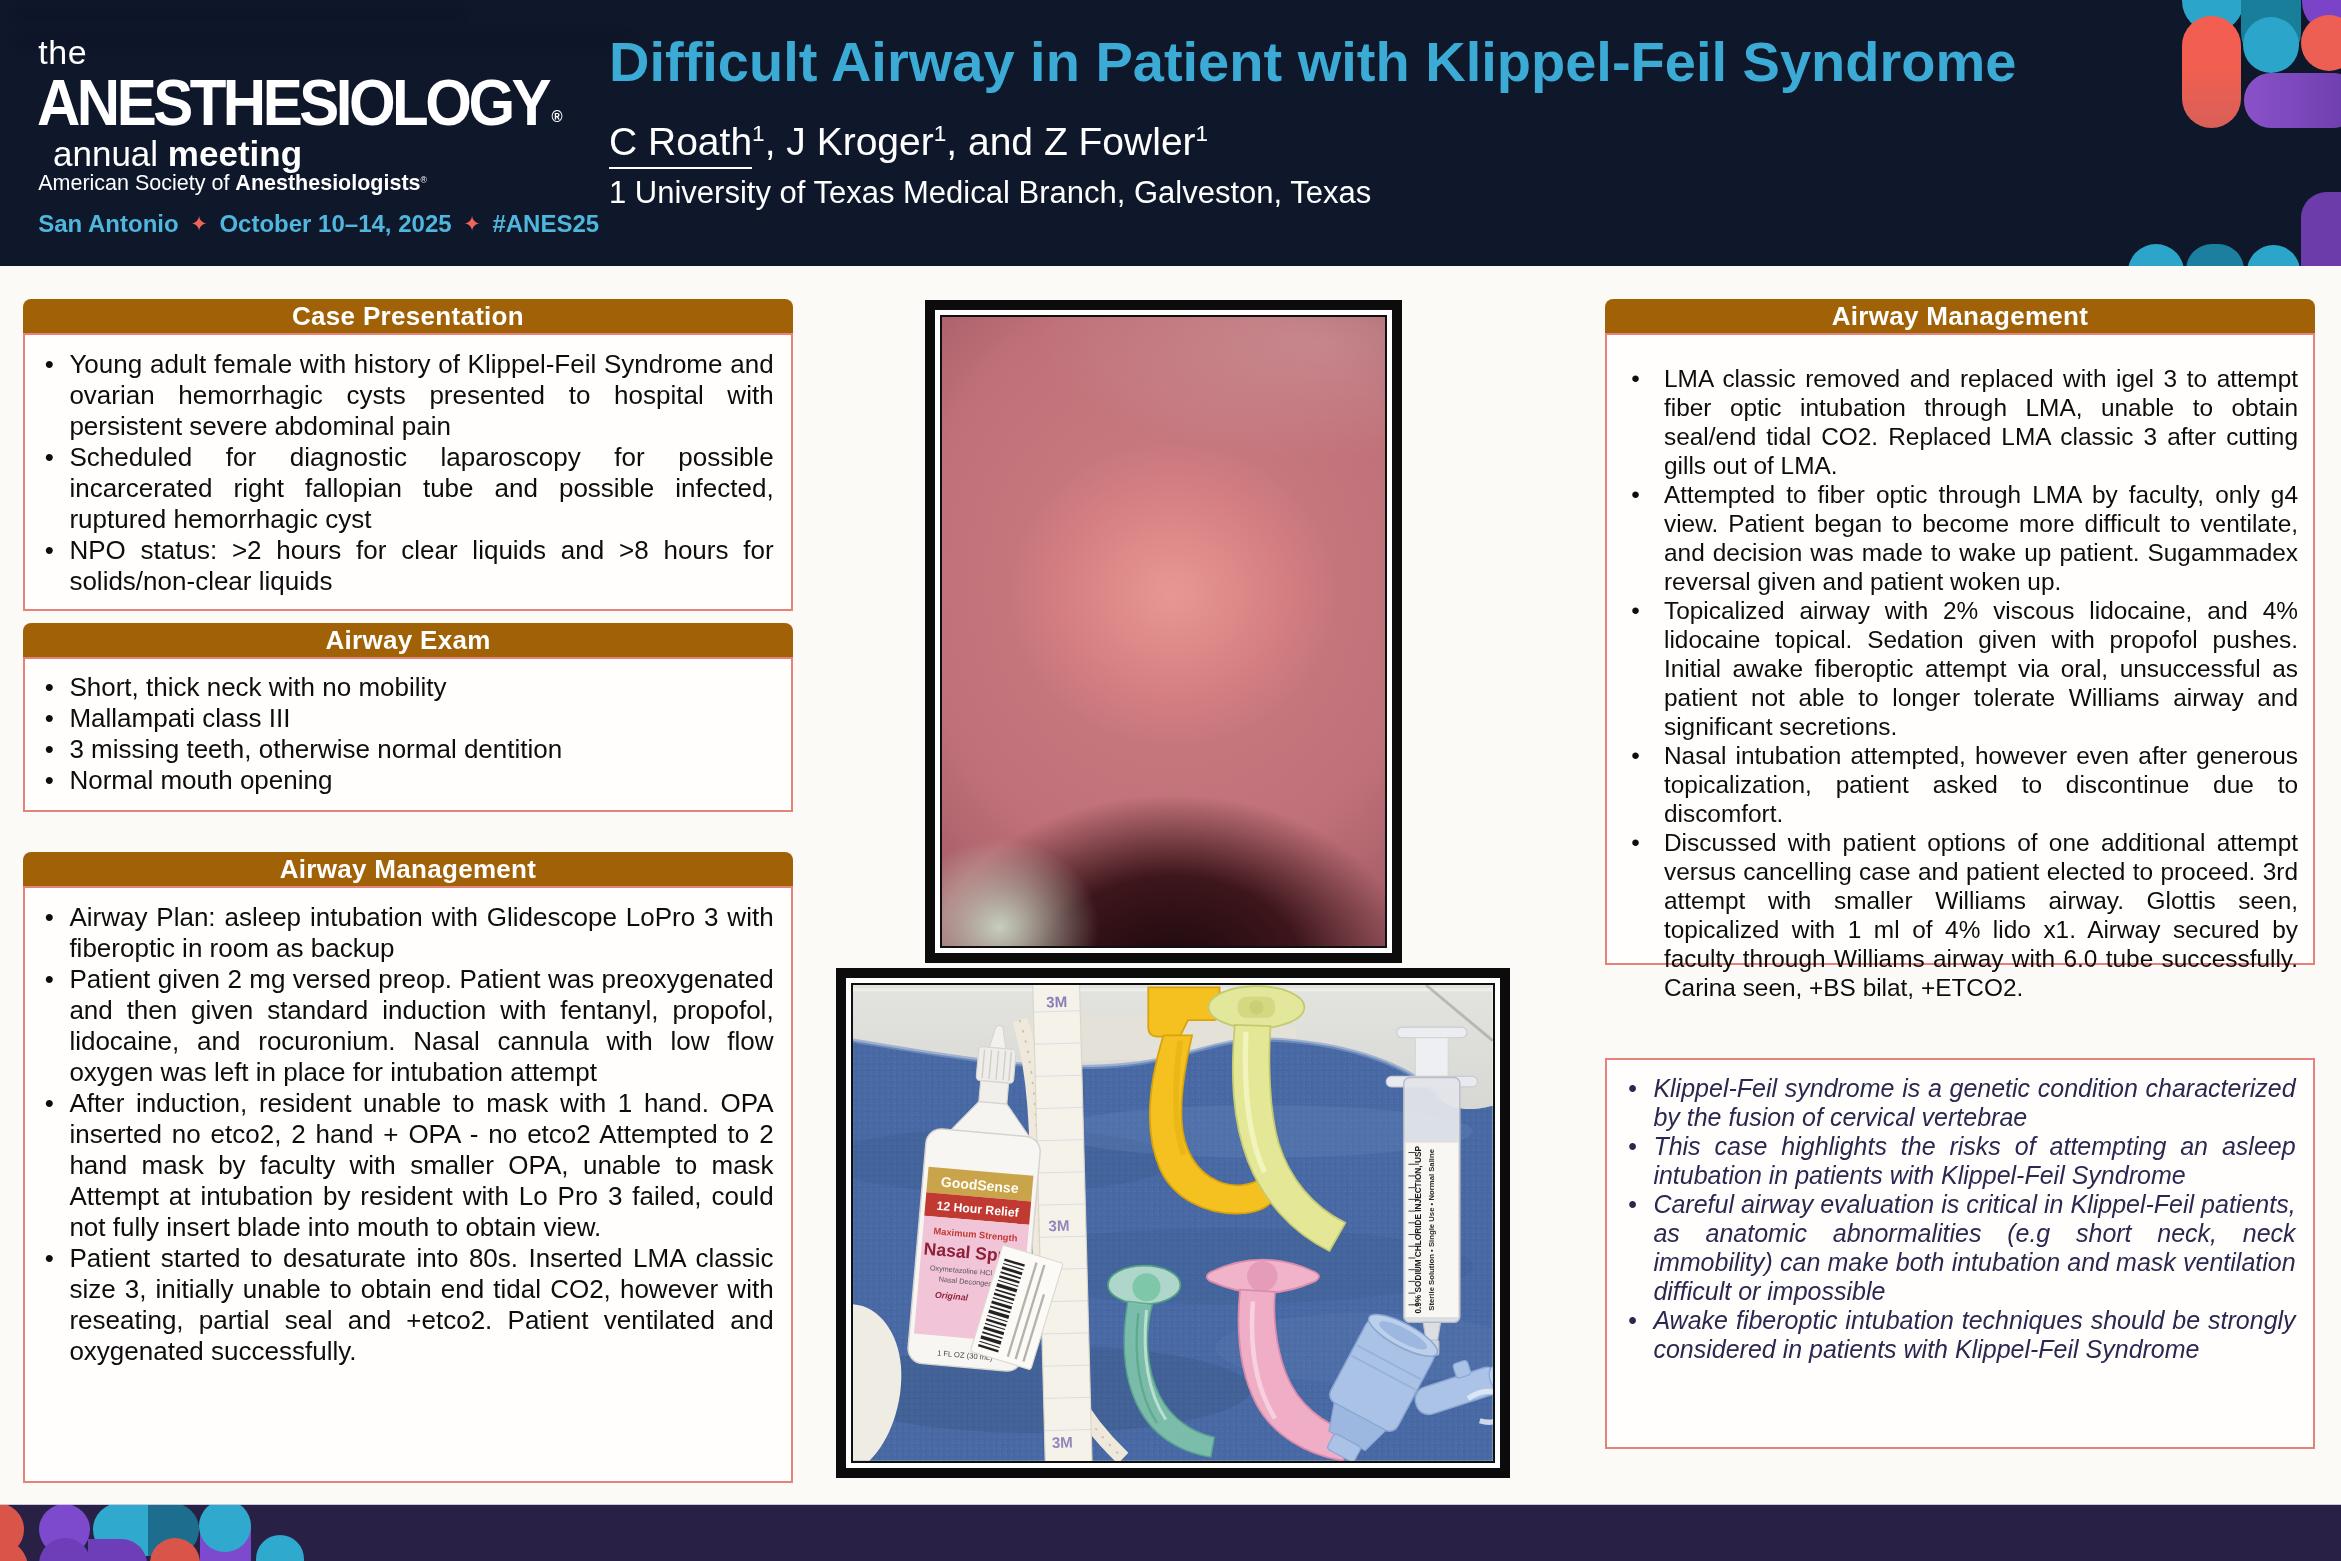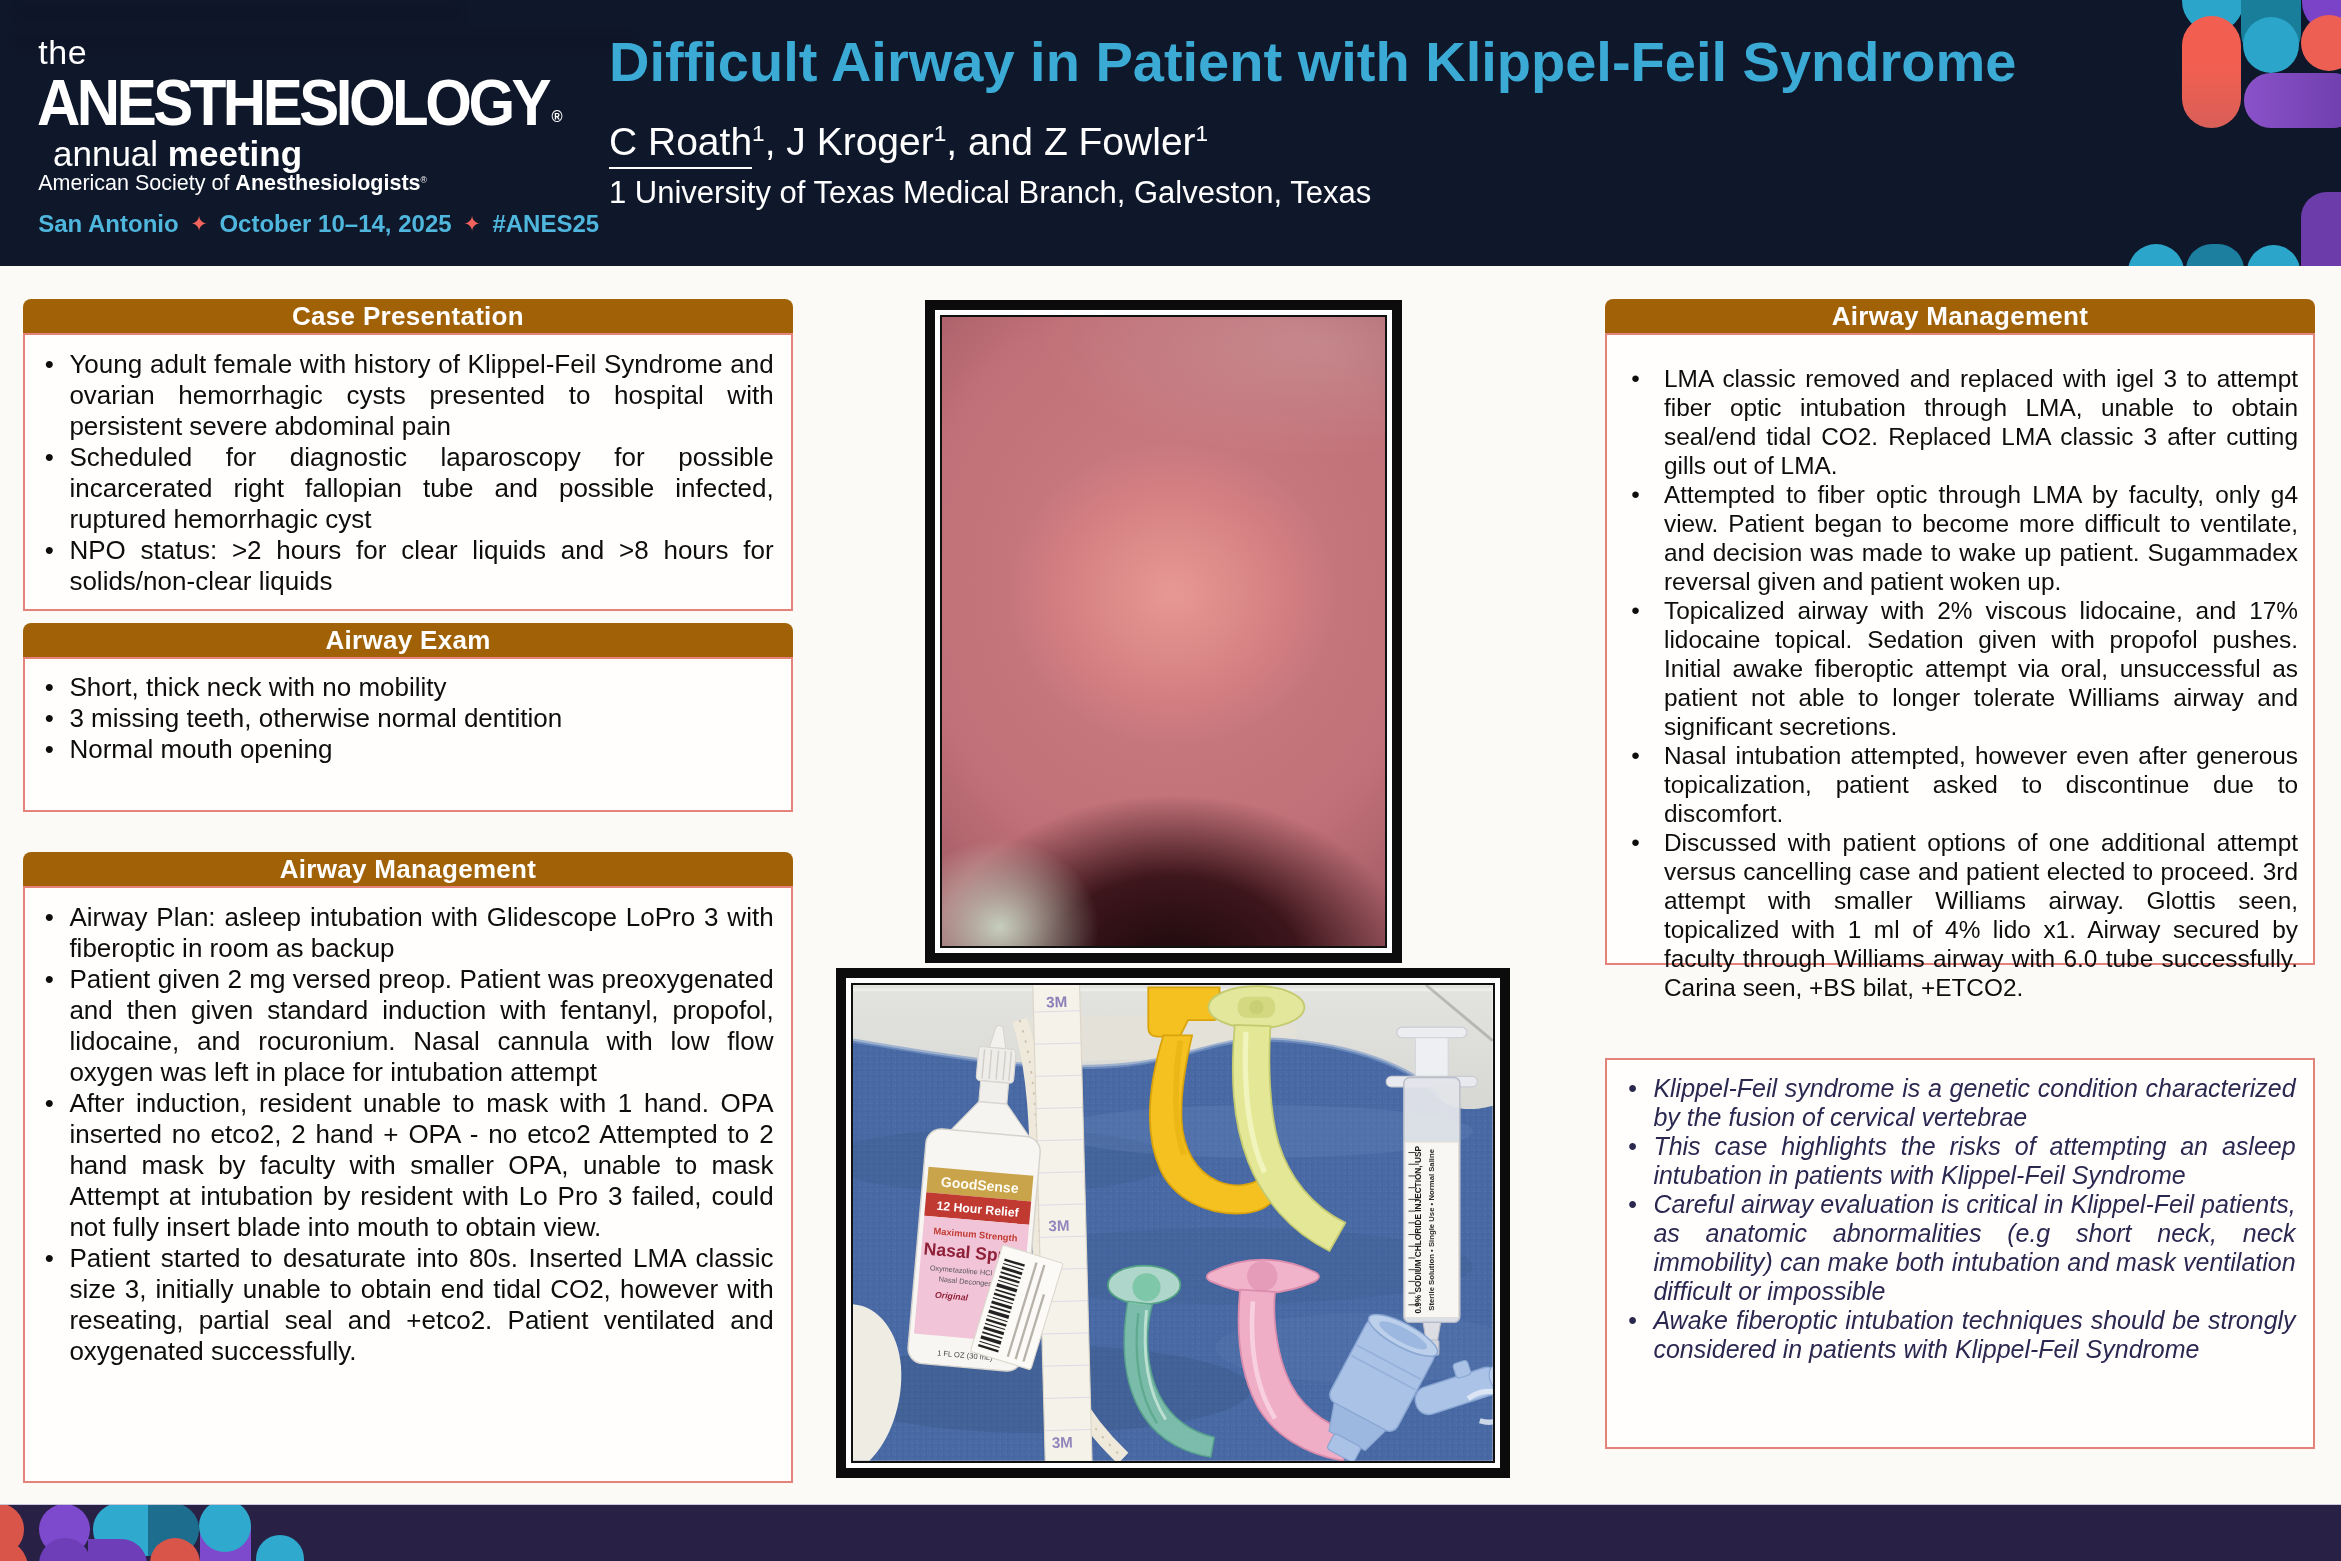--- a/index.html
+++ b/index.html
@@ -123,20 +123,21 @@
         <li>NPO status: &gt;2 hours for clear liquids and &gt;8 hours for solids/non-clear liquids</li>
       </ul>
     </div>
   </section>
 
   <section id="sec-exam" class="section left-col">
     <div class="sec-header">Airway Exam</div>
     <div class="sec-body">
       <ul class="bullets">
         <li>Short, thick neck with no mobility</li>
+        <li>Mallampati class III</li>
         <li>3 missing teeth, otherwise normal dentition</li>
         <li>Normal mouth opening</li>
       </ul>
     </div>
   </section>
 
   <section id="sec-aml" class="section left-col">
     <div class="sec-header">Airway Management</div>
     <div class="sec-body">
       <ul class="bullets">
@@ -318,21 +319,21 @@
       </svg>
     </div>
   </figure>
 
   <section id="sec-amr" class="section right-col">
     <div class="sec-header">Airway Management</div>
     <div class="sec-body">
       <ul class="bullets">
         <li>LMA classic removed and replaced with igel 3 to attempt fiber optic intubation through LMA, unable to obtain seal/end tidal CO2. Replaced LMA classic 3 after cutting gills out of LMA.</li>
         <li>Attempted to fiber optic through LMA by faculty, only g4 view. Patient began to become more difficult to ventilate, and decision was made to wake up patient. Sugammadex reversal given and patient woken up.</li>
-        <li>Topicalized airway with 2% viscous lidocaine, and 17% lidocaine topical. Sedation given with propofol pushes. Initial awake fiberoptic attempt via oral, unsuccessful as patient not able to longer tolerate Williams airway and significant secretions.</li>
+        <li>Topicalized airway with 2% viscous lidocaine, and 4% lidocaine topical. Sedation given with propofol pushes. Initial awake fiberoptic attempt via oral, unsuccessful as patient not able to longer tolerate Williams airway and significant secretions.</li>
         <li>Nasal intubation attempted, however even after generous topicalization, patient asked to discontinue due to discomfort.</li>
         <li>Discussed with patient options of one additional attempt versus cancelling case and patient elected to proceed. 3rd attempt with smaller Williams airway. Glottis seen, topicalized with 1 ml of 4% lido x1. Airway secured by faculty through Williams airway with 6.0 tube successfully. Carina seen, +BS bilat, +ETCO2.</li>
       </ul>
     </div>
   </section>
 
   <section id="sec-conc" class="section right-col">
     <div class="sec-body">
       <ul class="bullets">
         <li>Klippel-Feil syndrome is a genetic condition characterized by the fusion of cervical vertebrae</li>

